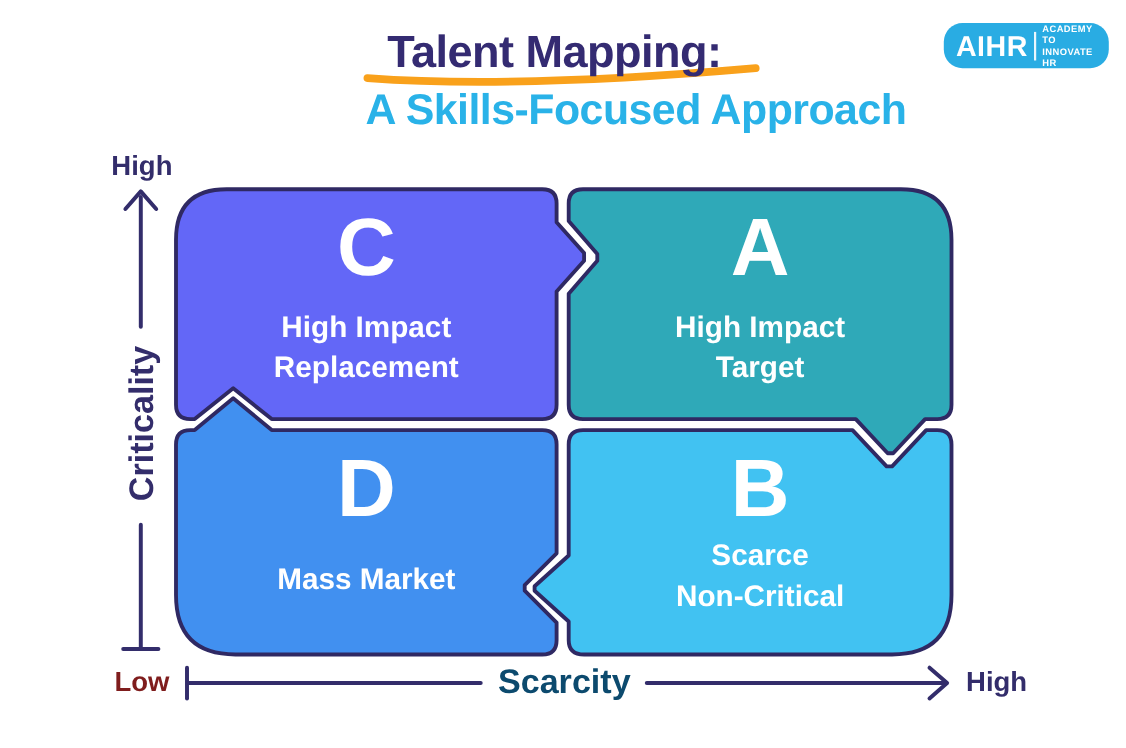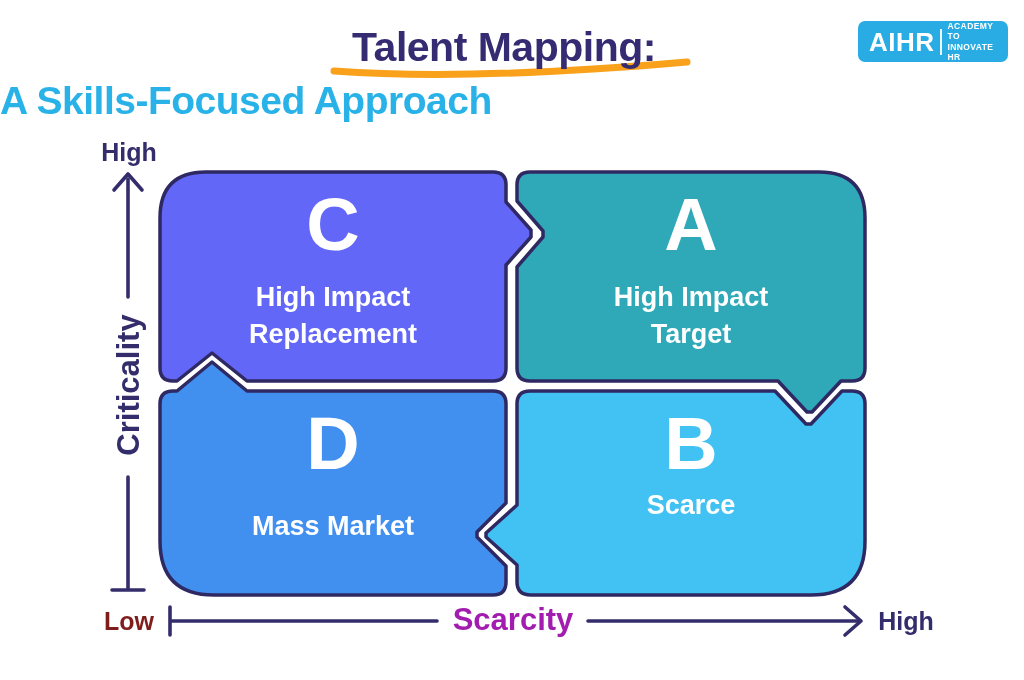--- a/index.html
+++ b/index.html
@@ -7,21 +7,21 @@
     position:relative; width:1024px; height:680px; overflow:hidden;
     background:#ffffff; font-family:"Liberation Sans", sans-serif;
   }
   
   .page-title {
     position:absolute; top:25px; left:0; width:1008px; text-align:center;
     font-size:41px; line-height:44px; font-weight:800; letter-spacing:-0.5px;
     text-decoration:none;
   }
   .page-subtitle {
-    position:absolute; top:79px; left:0; width:824px; text-align:left;
+    position:absolute; top:79px; left:0; width:824px; text-align:right;
     font-size:39px; line-height:44px; font-weight:800; letter-spacing:-0.5px;
   }
   
   .logo {
     position:absolute; left:858px; top:21px; width:150px; height:41px;
     border-radius:7px; display:flex; align-items:center; padding:0;
     box-sizing:border-box; color:#ffffff;
   }
   .logo-brand { font-size:26px; font-weight:800; letter-spacing:0.5px; margin-left:11px; line-height:1; }
   .logo-divider { width:2px; height:26px; background:rgba(255,255,255,0.9); margin:0 6px 0 5px; }
@@ -88,21 +88,21 @@
       <line x1="170" y1="607" x2="170" y2="635"></line>
       <line x1="172" y1="621" x2="437" y2="621"></line>
       <line x1="588" y1="621" x2="858" y2="621"></line>
       <polyline points="845,607 861,621 845,635"></polyline>
     </g>
   </svg>
 
   <div class="page-title" style="color: rgb(52, 43, 114);">Talent Mapping:</div>
   <div class="page-subtitle" style="color: rgb(41, 178, 232);">A Skills-Focused Approach</div>
 
-  <div class="logo" style="background: rgb(41, 172, 227);">
+  <div class="logo" style="background: rgb(41, 172, 227); border-radius: 17px;">
     <span class="logo-brand">AIHR</span>
     <span class="logo-divider"></span>
     <span class="logo-tagline">
       <span>ACADEMY TO</span><br>
       <span>INNOVATE HR</span>
     </span>
   </div>
 
   <div class="quad quad-c">
     <div class="letter">C</div>
@@ -124,22 +124,23 @@
     <div class="letter">D</div>
     <div class="lbl">
       <span>Mass Market</span>
     </div>
   </div>
 
   <div class="quad quad-b">
     <div class="letter">B</div>
     <div class="lbl">
       <span>Scarce</span><br>
+      <span>Non-Critical</span>
     </div>
   </div>
 
   <div class="axis-text axis-small y-high" style="color: rgb(51, 45, 107);">High</div>
   <div class="axis-text axis-big y-axis-label" style="color: rgb(51, 45, 107);">Criticality</div>
   <div class="axis-text axis-small low-label" style="color: #7f1d1d;">Low</div>
-  <div class="axis-text axis-big x-axis-label" style="color: #a21caf;">Scarcity</div>
+  <div class="axis-text axis-big x-axis-label" style="color: #0c4a6e;">Scarcity</div>
   <div class="axis-text axis-small x-high" style="color: rgb(51, 45, 107);">High</div>
 
 </div>
 
 </body></html>

